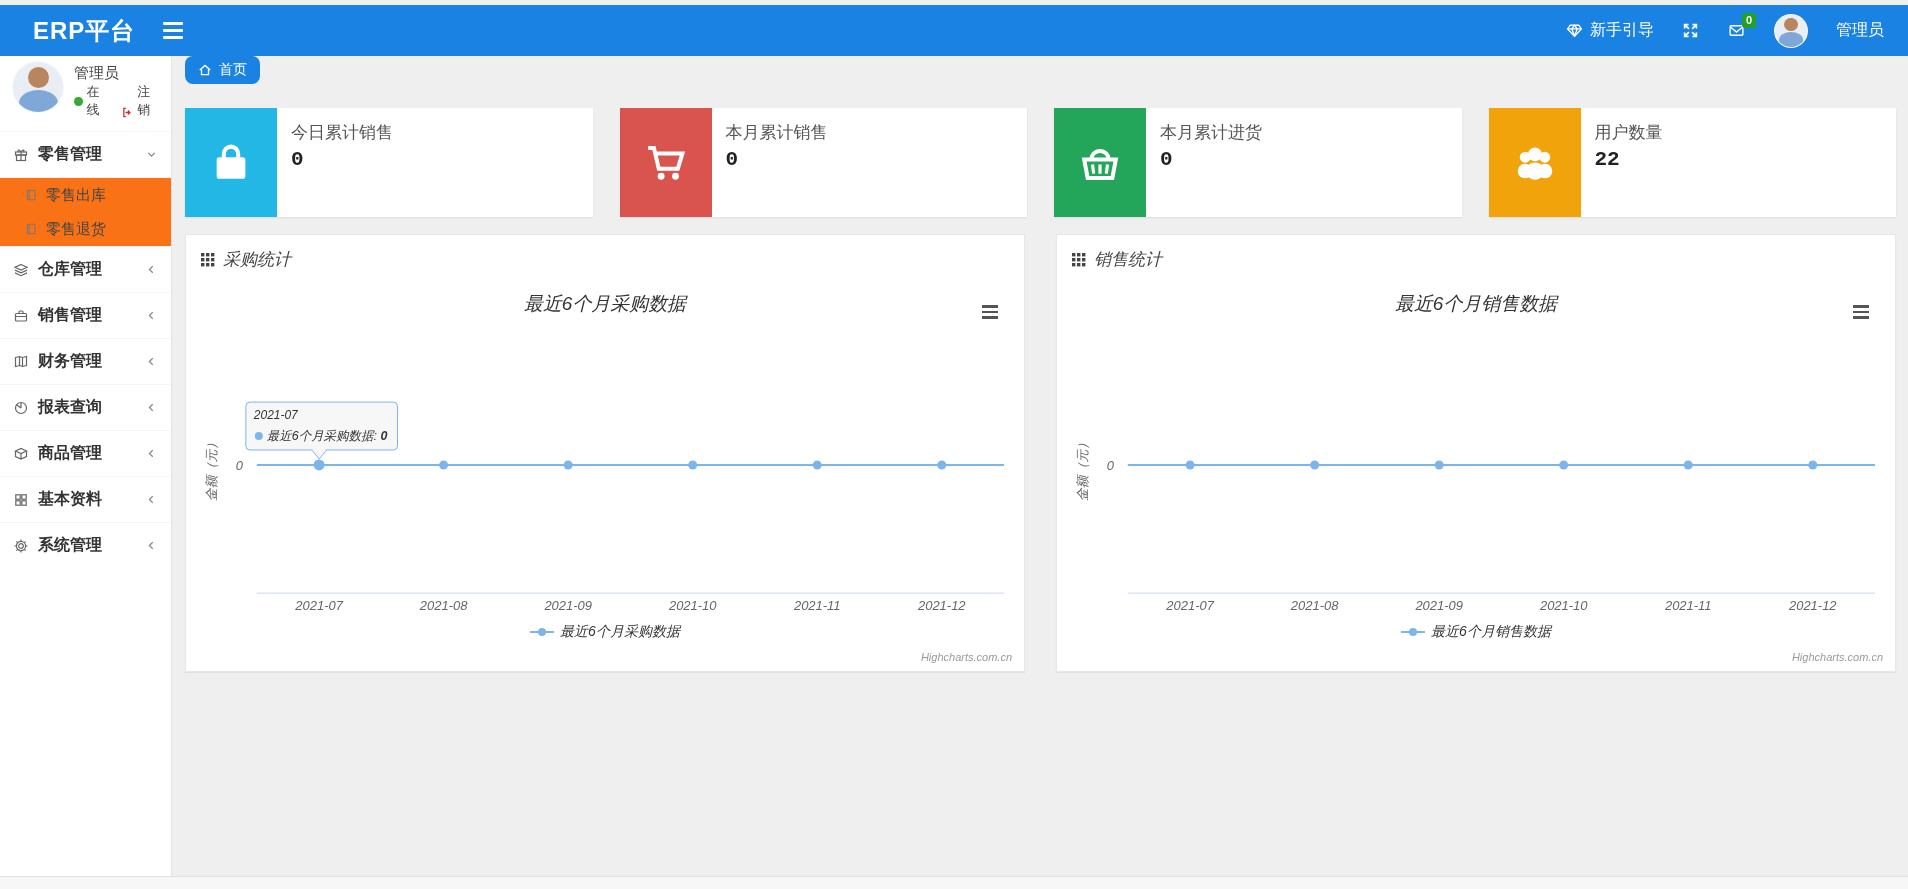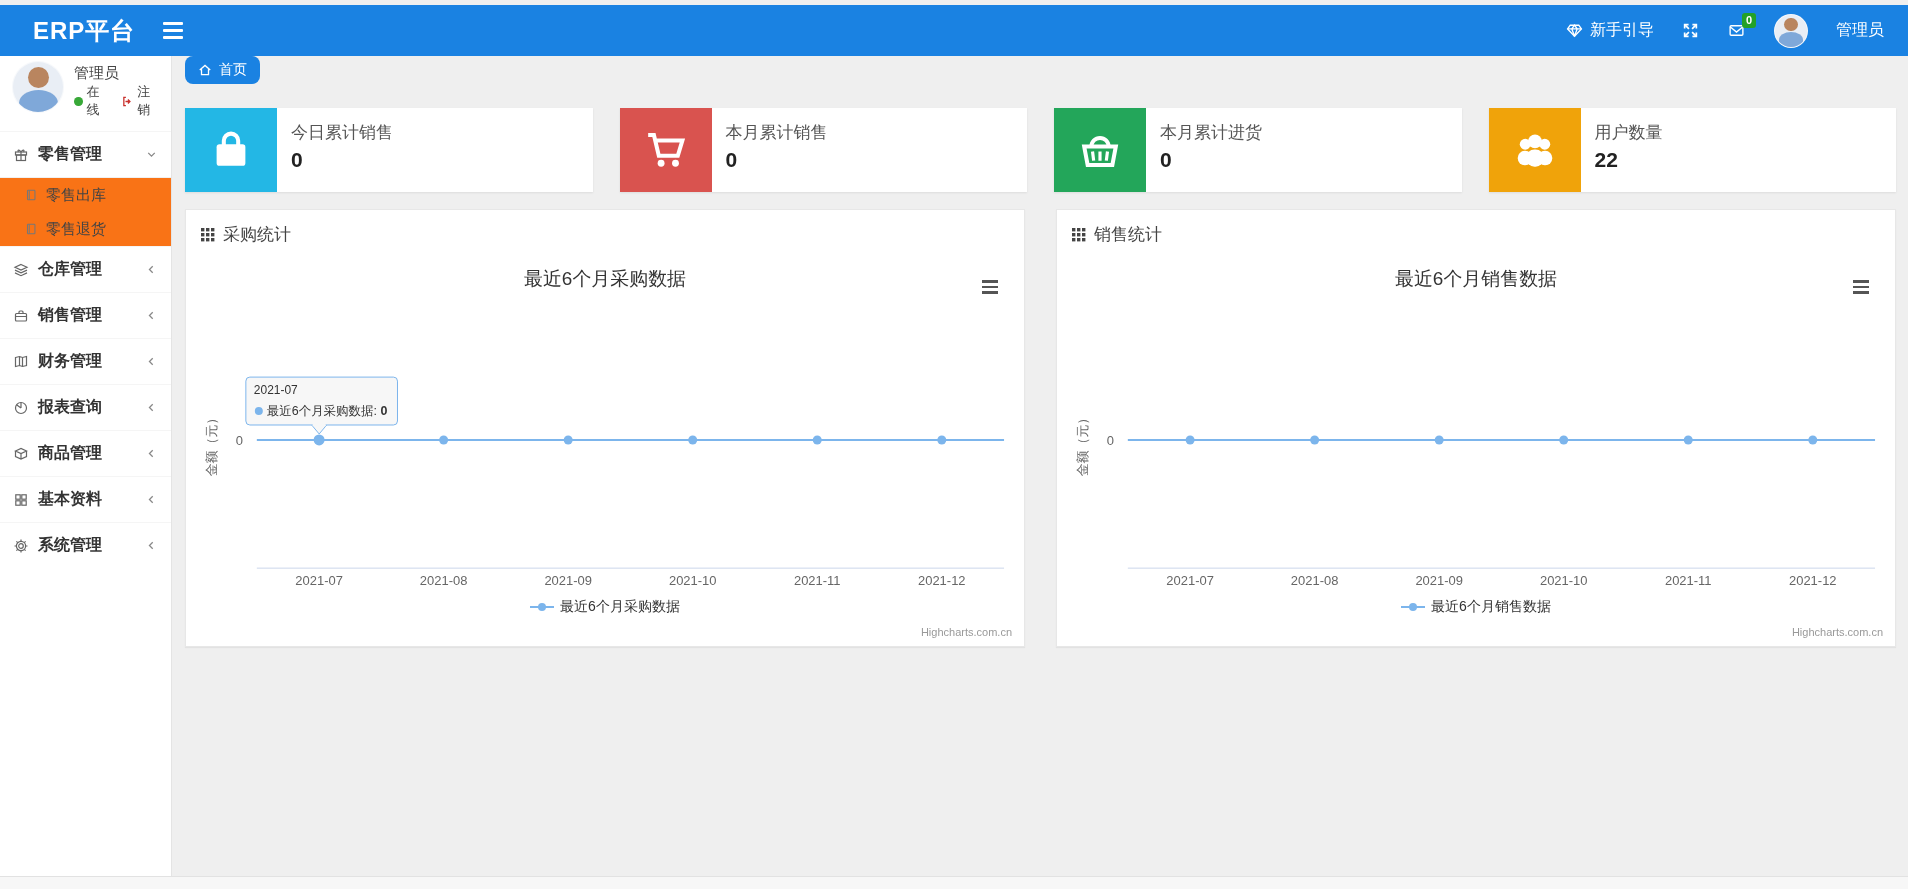--- a/index.html
+++ b/index.html
@@ -22,42 +22,42 @@
   .avatar-sm { width:34px; height:34px; }
 
   
   .sidebar { position:absolute; top:51px; left:0; bottom:0; width:172px; background:#fff; border-right:1px solid #e4e4e4; z-index:20; }
   .user-panel { display:flex; padding:10px 10px 12px 12px; gap:10px; }
   .avatar-lg { width:52px; height:52px; flex:none; }
   .user-info { padding-top:3px; }
   .user-name { font-size:15px; color:#444; }
   .user-status { display:flex; align-items:center; gap:4px; font-size:13px; color:#444; }
   .dot { width:9px; height:9px; border-radius:50%; background:#38a838; display:inline-block; }
-  .logout { display:flex; align-items:center; gap:3px; margin-left:6px; cursor:pointer; color:#444; }
+  .logout { display:flex; align-items:flex-end; gap:3px; margin-left:6px; cursor:pointer; color:#444; }
   .menu { list-style:none; }
   .menu-item { height:46px; display:flex; align-items:center; padding:0 13px; font-size:16px; font-weight:bold; color:#333; border-top:1px solid #f5f5f5; cursor:pointer; }
   .menu-item .mi { margin-right:9px; display:flex; }
   .menu-item .chev { margin-left:auto; display:flex; }
   .submenu { background:#f97316; list-style:none; border-top:1px solid #f0f0f0; }
   .submenu-item { height:34px; display:flex; align-items:center; padding-left:24px; font-size:15px; color:#444; cursor:pointer; }
   .submenu-item .mi { margin-right:8px; display:flex; }
 
   
   .main { position:absolute; left:172px; top:51px; right:0; bottom:0; background:#efefef; }
   .breadcrumb { display:inline-flex; align-items:center; gap:7px; background:#1a82e2; color:#fff; height:28px; padding:12px 13px; border-radius:8px; margin:5px 0 0 13px; font-size:14px; cursor:pointer; }
 
   .cards { display:grid; grid-template-columns:repeat(4,1fr); gap:27px; margin:24px 12px 0 13px; }
-  .card { background:#fff; height:84px; display:flex; box-shadow:0 1px 2px rgba(0,0,0,.08); }
+  .card { background:#fff; height:109px; display:flex; box-shadow:0 1px 2px rgba(0,0,0,.08);font-family:Liberation Mono, monospace; }
   .card-icon { width:92px; flex:none; display:flex; align-items:center; justify-content:center; }
   .card-body { padding:13px 14px; }
   .card-label { font-size:17px; color:#555; }
   .card-value { font-size:21px; font-weight:bold; color:#222; margin-top:4px; }
 
   .panels { display:grid; grid-template-columns:repeat(2,1fr); gap:31px; margin:17px 12px 0 13px; }
-  .panel { background:#fff; border:1px solid #e7e7e7; height:438px; position:relative; box-shadow:0 1px 1px rgba(0,0,0,.05); }
+  .panel { background:#fff; border:1px solid #e7e7e7; height:438px; position:relative; box-shadow:0 1px 1px rgba(0,0,0,.05);font-style:italic; }
   .panel-header { display:flex; align-items:center; padding:13px 15px 3px 15px; }
   .panel-title { font-size:17px; color:#444; margin-left:8px; }
   .chart-svg { width:100%; height:345px; font-family:inherit; }
   .chart-menu-btn { position:absolute; top:66px; right:22px; display:flex; flex-direction:column; gap:3px; padding:4px; cursor:pointer; }
   .chart-menu-btn i { display:block; width:16px; height:2.6px; background:#555; }
   .legend { display:flex; align-items:center; justify-content:center; gap:6px; margin-top:4px; font-size:14px; color:#333; cursor:pointer; }
   .credit { position:absolute; right:12px; bottom:8px; font-size:11px; color:#999; }
 
   .footer { position:absolute; left:0; right:0; bottom:0; height:13px; background:#f7f7f7; border-top:1px solid #e2e2e2; z-index:40; }
 </style>

